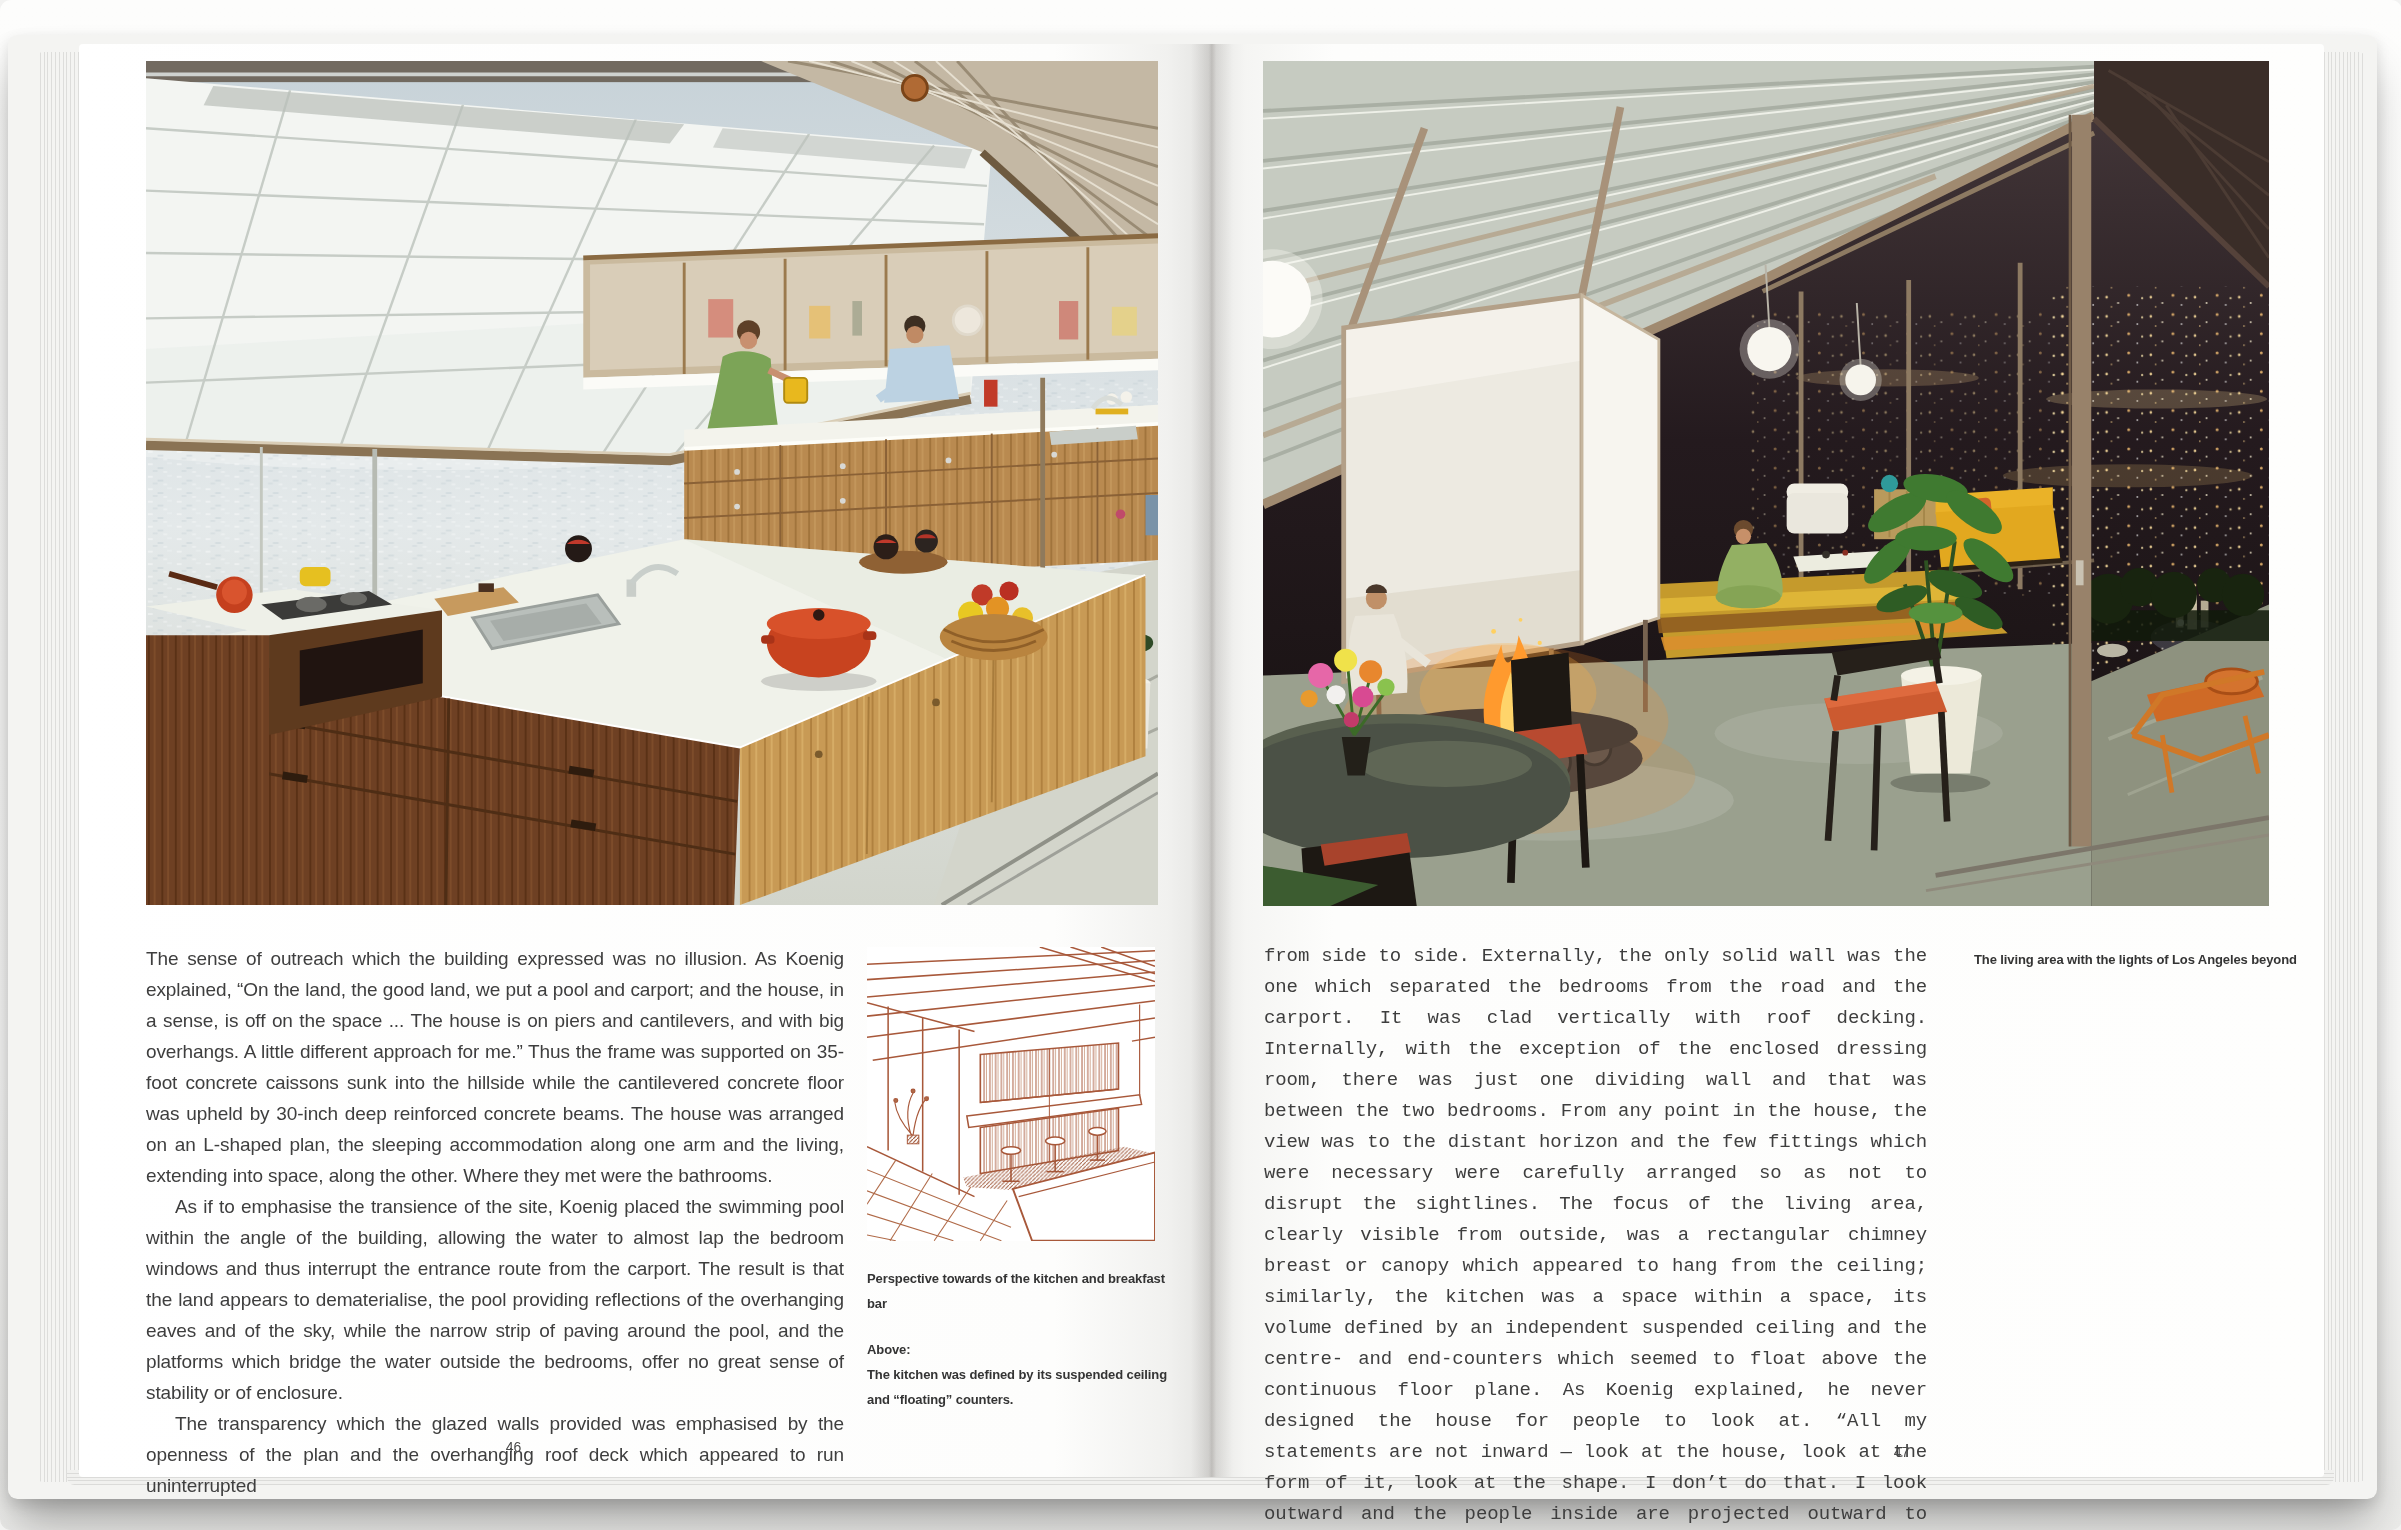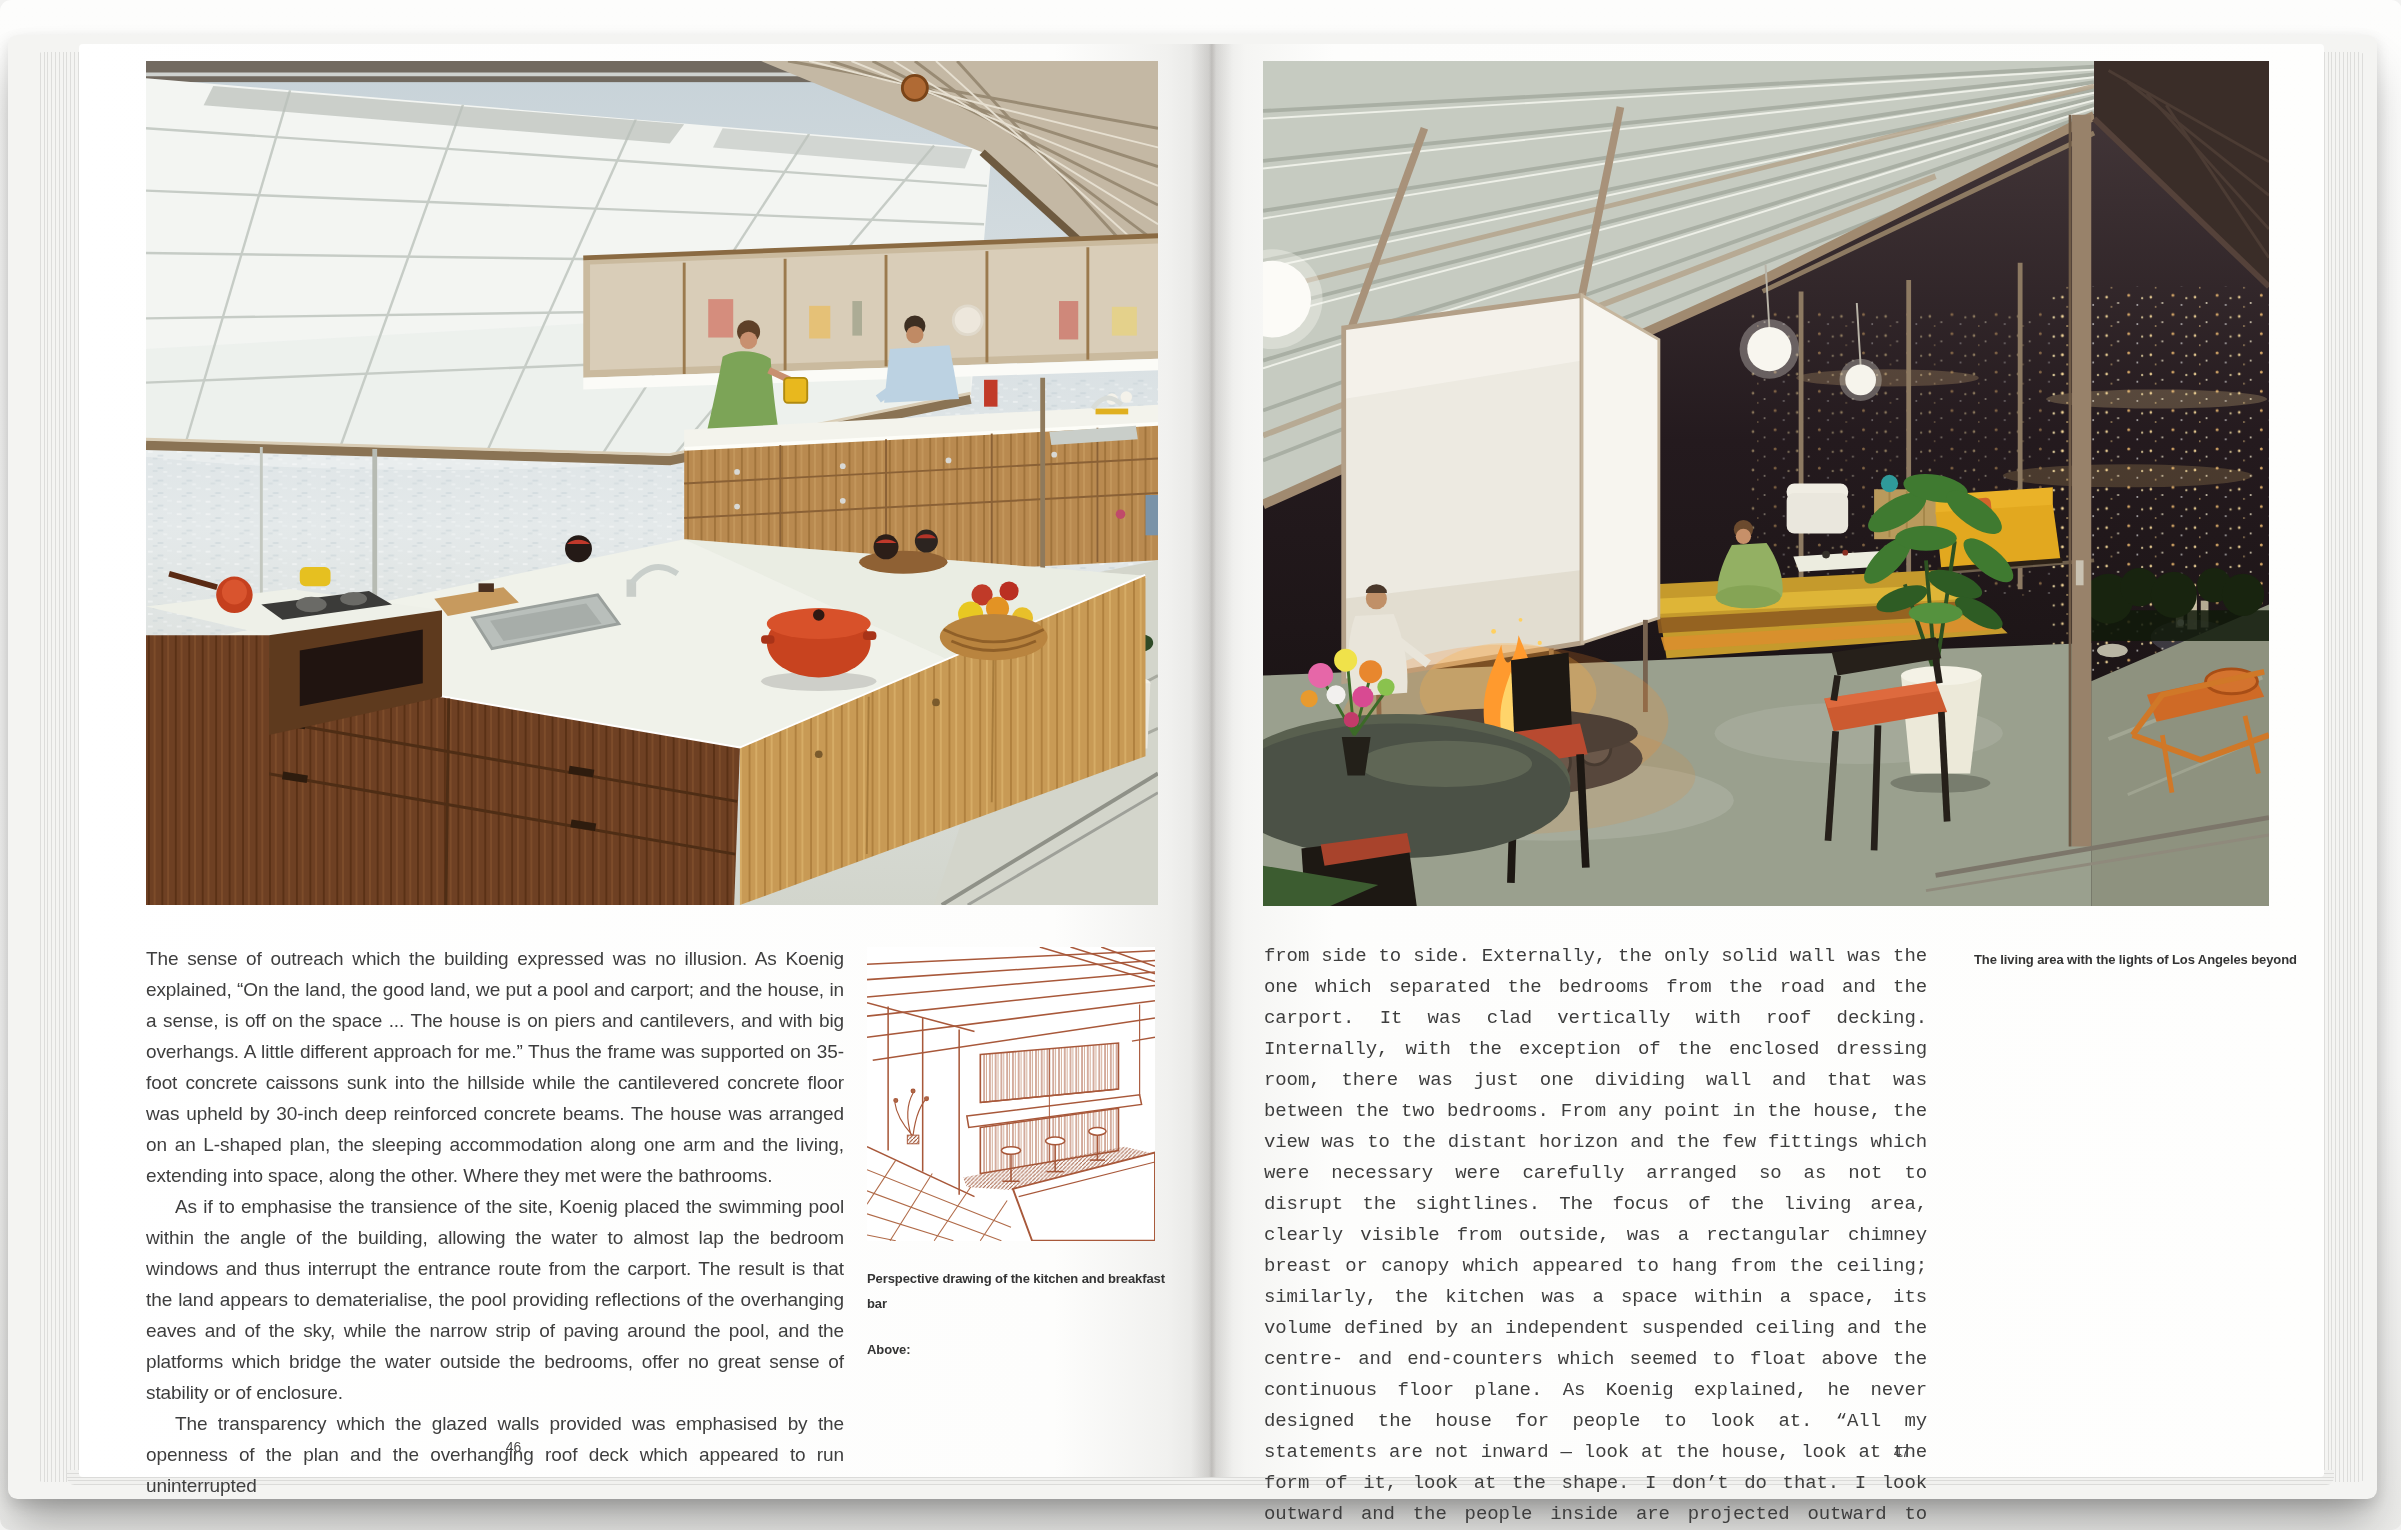--- a/index.html
+++ b/index.html
@@ -650,22 +650,23 @@
     </g>
   </svg>
   </figure>
 
   <div class="bodytext text-left">
     <p>The sense of outreach which the building expressed was no illusion. As Koenig explained, “On the land, the good land, we put a pool and carport; and the house, in a sense, is off on the space ... The house is on piers and cantilevers, and with big overhangs. A little different approach for me.” Thus the frame was supported on 35-foot concrete caissons sunk into the hillside while the cantilevered concrete floor was upheld by 30-inch deep reinforced concrete beams. The house was arranged on an L-shaped plan, the sleeping accommodation along one arm and the living, extending into space, along the other. Where they met were the bathrooms.</p>
     <p>As if to emphasise the transience of the site, Koenig placed the swimming pool within the angle of the building, allowing the water to almost lap the bedroom windows and thus interrupt the entrance route from the carport. The result is that the land appears to dematerialise, the pool providing reflections of the overhanging eaves and of the sky, while the narrow strip of paving around the pool, and the platforms which bridge the water outside the bedrooms, offer no great sense of stability or of enclosure.</p>
     <p>The transparency which the glazed walls provided was emphasised by the openness of the plan and the overhanging roof deck which appeared to run uninterrupted</p>
   </div>
 
-  <div class="caption cap-drawing">Perspective drawing of the kitchen and breakfast bar</div>
+  <div class="caption cap-drawing">Perspective towards of the kitchen and breakfast bar</div>
   <div class="caption cap-above-label">Above:</div>
+  <div class="caption cap-above">The kitchen was defined by its suspended ceiling and “floating” counters.</div>
   <div class="pageno pageno-left">46</div>
 
   <div class="bodytext text-right">
     <p>from side to side. Externally, the only solid wall was the one which separated the bedrooms from the road and the carport. It was clad vertically with roof decking. Internally, with the exception of the enclosed dressing room, there was just one dividing wall and that was between the two bedrooms. From any point in the house, the view was to the distant horizon and the few fittings which were necessary were carefully arranged so as not to disrupt the sightlines. The focus of the living area, clearly visible from outside, was a rectangular chimney breast or canopy which appeared to hang from the ceiling; similarly, the kitchen was a space within a space, its volume defined by an independent suspended ceiling and the centre- and end-counters which seemed to float above the continuous floor plane. As Koenig explained, he never designed the house for people to look at. “All my statements are not inward — look at the house, look at the form of it, look at the shape. I don’t do that. I look outward and the people inside are projected outward to whatever is around them. That’s my attitude towards the building.”</p>
   </div>
 
   <div class="caption cap-right">The living area with the lights of Los Angeles beyond</div>
   <div class="pageno pageno-right">47</div>
 </div>
 

